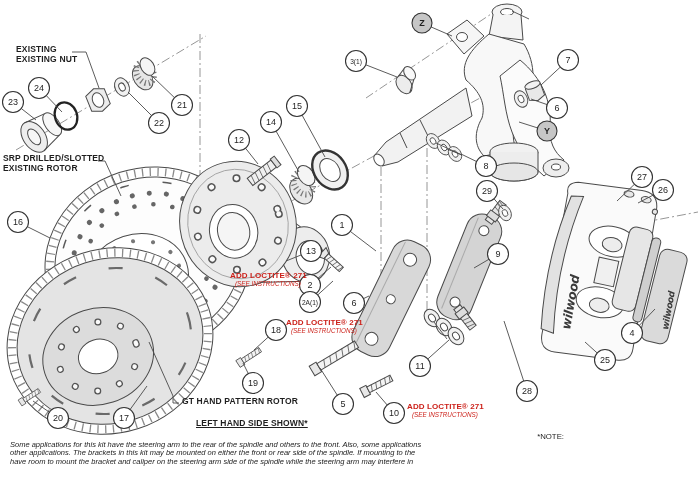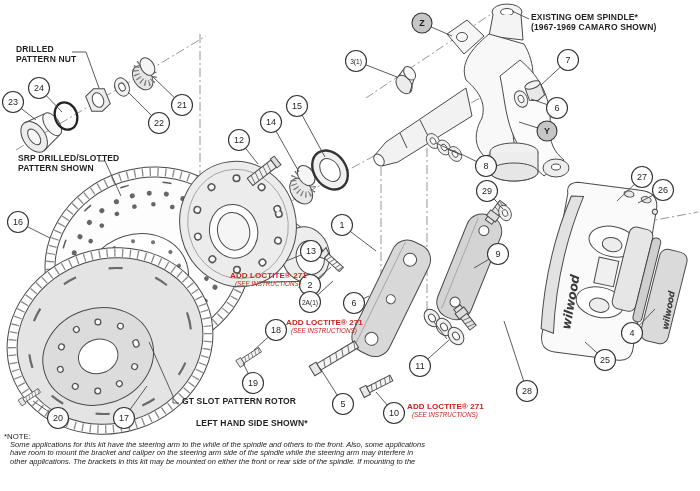--- a/index.html
+++ b/index.html
@@ -1,25 +1,25 @@
 <!DOCTYPE html>
 <html><head>
 <meta charset="utf-8">
 <style>
   html,body{margin:0;padding:0;background:#fff;}
   .stage{position:relative;width:700px;height:491px;background:#ffffff;overflow:hidden;
          font-family:"Liberation Sans",sans-serif;color:#1f1f1f;}
   svg{position:absolute;left:0;top:0;}
   .lbl{position:absolute;font-size:8.5px;font-weight:700;letter-spacing:.15px;line-height:9.5px;color:#1f1f1f;white-space:nowrap;}
-  .lbl.underline{}
+  .lbl.underline{text-decoration:underline;}
   .loctite{position:absolute;white-space:nowrap;}
   .loctite .t{font-size:8px;font-weight:700;color:#cc211a;letter-spacing:.1px;}
   .loctite .s{font-size:6.3px;font-style:italic;color:#cc211a;margin-left:5px;line-height:7px;}
   .note{position:absolute;left:4px;top:433px;width:560px;font-size:7.5px;line-height:8.2px;color:#1c1c1c;}
-  .note .title{font-weight:400;font-size:7.8px;}
+  .note .title{font-weight:400;font-size:7.8px;text-align:right;}
   .note .ind div{padding-left:6px;}
   .it div{font-style:italic;}
   text.script{font-style:italic;font-weight:700;fill:#3a3a3a;letter-spacing:-.4px;font-family:"DejaVu Sans",sans-serif;}
 </style>
 </head>
 <body>
 
 <div class="stage">
 
 <svg width="700" height="491" viewBox="0 0 700 491">
@@ -325,51 +325,47 @@
         <line x1="639.3" y1="325.4" x2="655" y2="309" stroke="#4a4a4a" stroke-width="0.9"></line>
         <circle cx="632" cy="333" r="10.5" fill="#ffffff" stroke="#333" stroke-width="1.1"></circle>
         <text x="632" y="336" text-anchor="middle" font-size="9" font-family="&quot;Liberation Sans&quot;, sans-serif" fill="#1f1f1f">4</text>
         <line x1="523.7" y1="381.0" x2="504" y2="321" stroke="#4a4a4a" stroke-width="0.9"></line>
         <circle cx="527" cy="391" r="10.5" fill="#ffffff" stroke="#333" stroke-width="1.1"></circle>
         <text x="527" y="394" text-anchor="middle" font-size="9" font-family="&quot;Liberation Sans&quot;, sans-serif" fill="#1f1f1f">28</text>
       </g>
 </svg>
 
 <div class="lbl" style="left:16px;top:45px;">
-  <div>DRILLED</div>
-      <div>PATTERN NUT</div>
-</div>
-<div class="lbl" style="left:531px;top:13px;">
-  <div>EXISTING OEM SPINDLE*</div>
-      <div>(1967-1969 CAMARO SHOWN)</div>
-</div>
-<div class="lbl" style="left:18px;top:154px;">
+  <div>EXISTING</div>
+      <div>EXISTING NUT</div>
+</div>
+<div class="lbl" style="left:3px;top:154px;">
   <div>SRP DRILLED/SLOTTED</div>
-      <div>PATTERN SHOWN</div>
-</div>
-<div class="lbl" style="left:182px;top:397px;">GT SLOT PATTERN ROTOR</div>
+      <div>EXISTING ROTOR</div>
+</div>
+<div class="lbl" style="left:182px;top:397px;">GT HAND PATTERN ROTOR</div>
 <div class="lbl underline" style="left:196px;top:419px;">LEFT HAND SIDE SHOWN*</div>
 
 <div class="loctite" style="left:230px;top:271px;">
   <div class="t">ADD LOCTITE® 271</div>
   <div class="s">(SEE INSTRUCTIONS)</div>
 </div>
 <div class="loctite" style="left:286px;top:318px;">
   <div class="t">ADD LOCTITE® 271</div>
   <div class="s">(SEE INSTRUCTIONS)</div>
 </div>
 <div class="loctite" style="left:407px;top:402px;">
   <div class="t">ADD LOCTITE® 271</div>
   <div class="s">(SEE INSTRUCTIONS)</div>
 </div>
 
 <div class="note">
   <div class="title">*NOTE:</div>
   <div class="ind it">
-        <div>Some applications for this kit have the steering arm to the while of the spindle and others to the front.  Also, some applications</div>
+        <div>Some applications for this kit have the steering arm to the rear of the spindle and others to the front.  Also, some applications</div>
+        <div>other applications.  The brackets in this kit may be mounted on either the front or rear side of the spindle.  If mounting to the</div>
         <div>have room to mount the bracket and caliper on the steering arm side of the spindle while the steering arm may interfere in</div>
-        <div>other applications.  The brackets in this kit may be mounted on either the front or rear side of the spindle.  If mounting to the</div>
       </div>
   <div class="ind">
       </div>
 </div>
 
 </div>
 
 </body></html>

